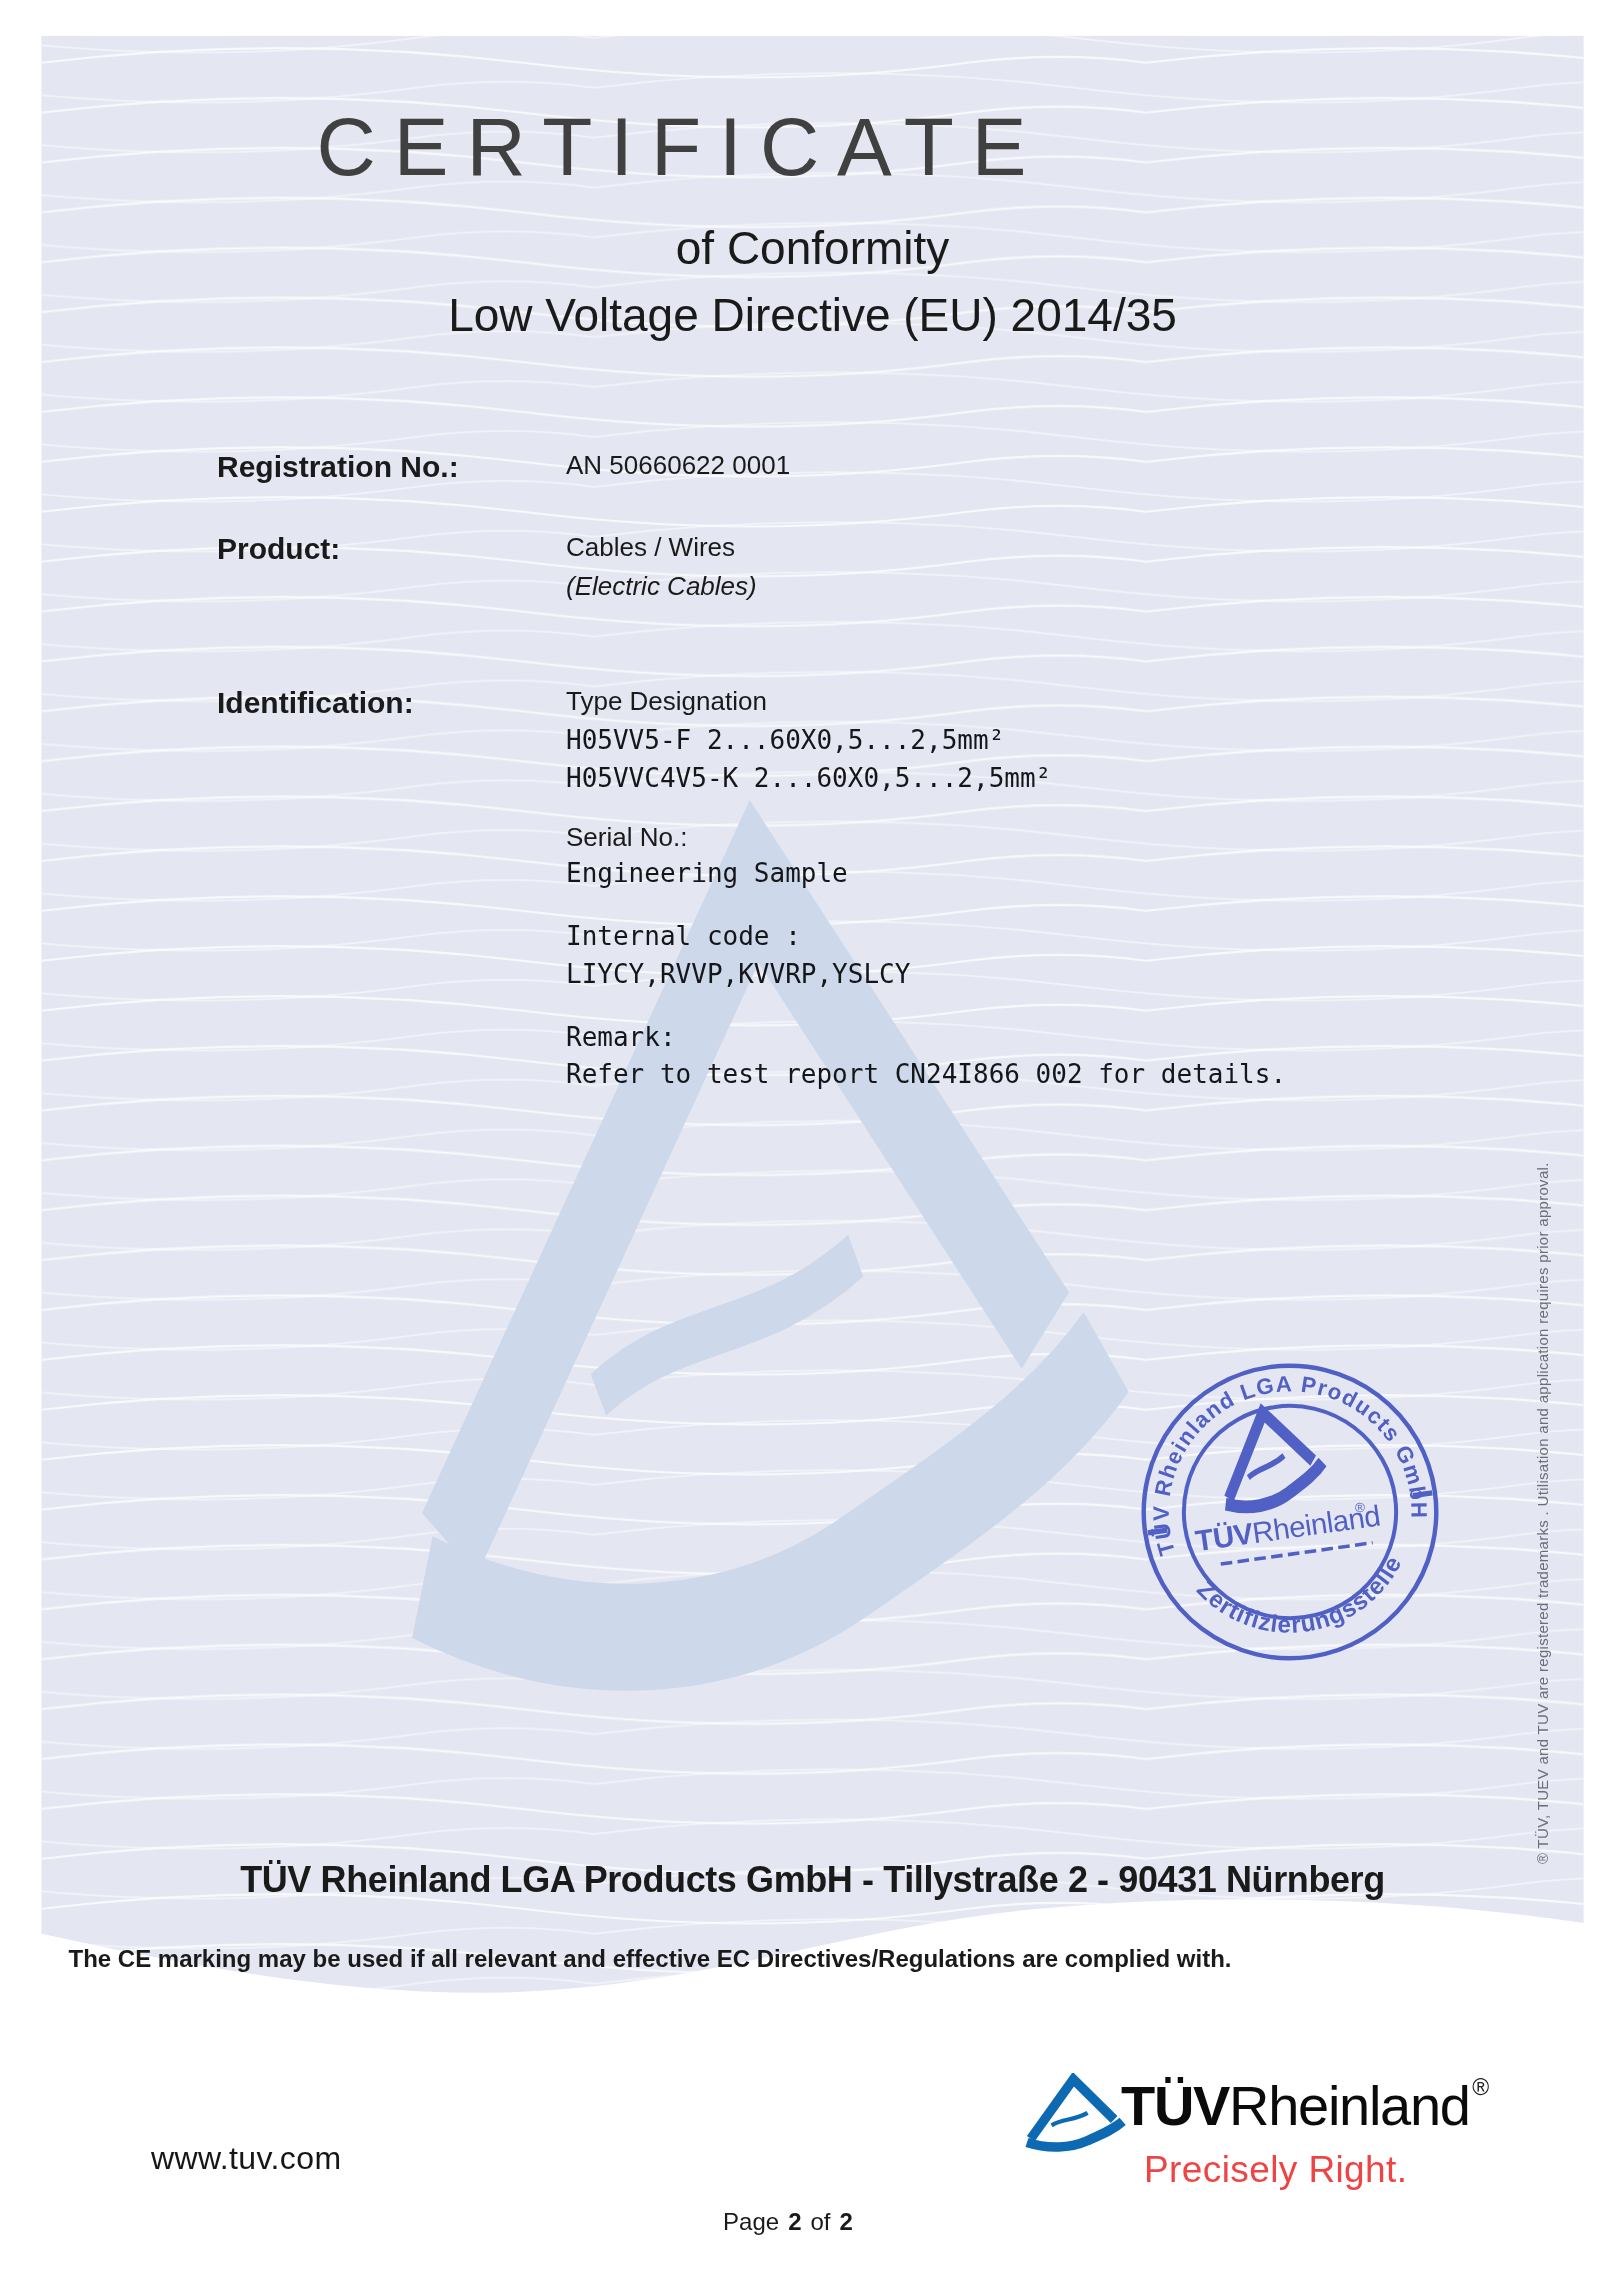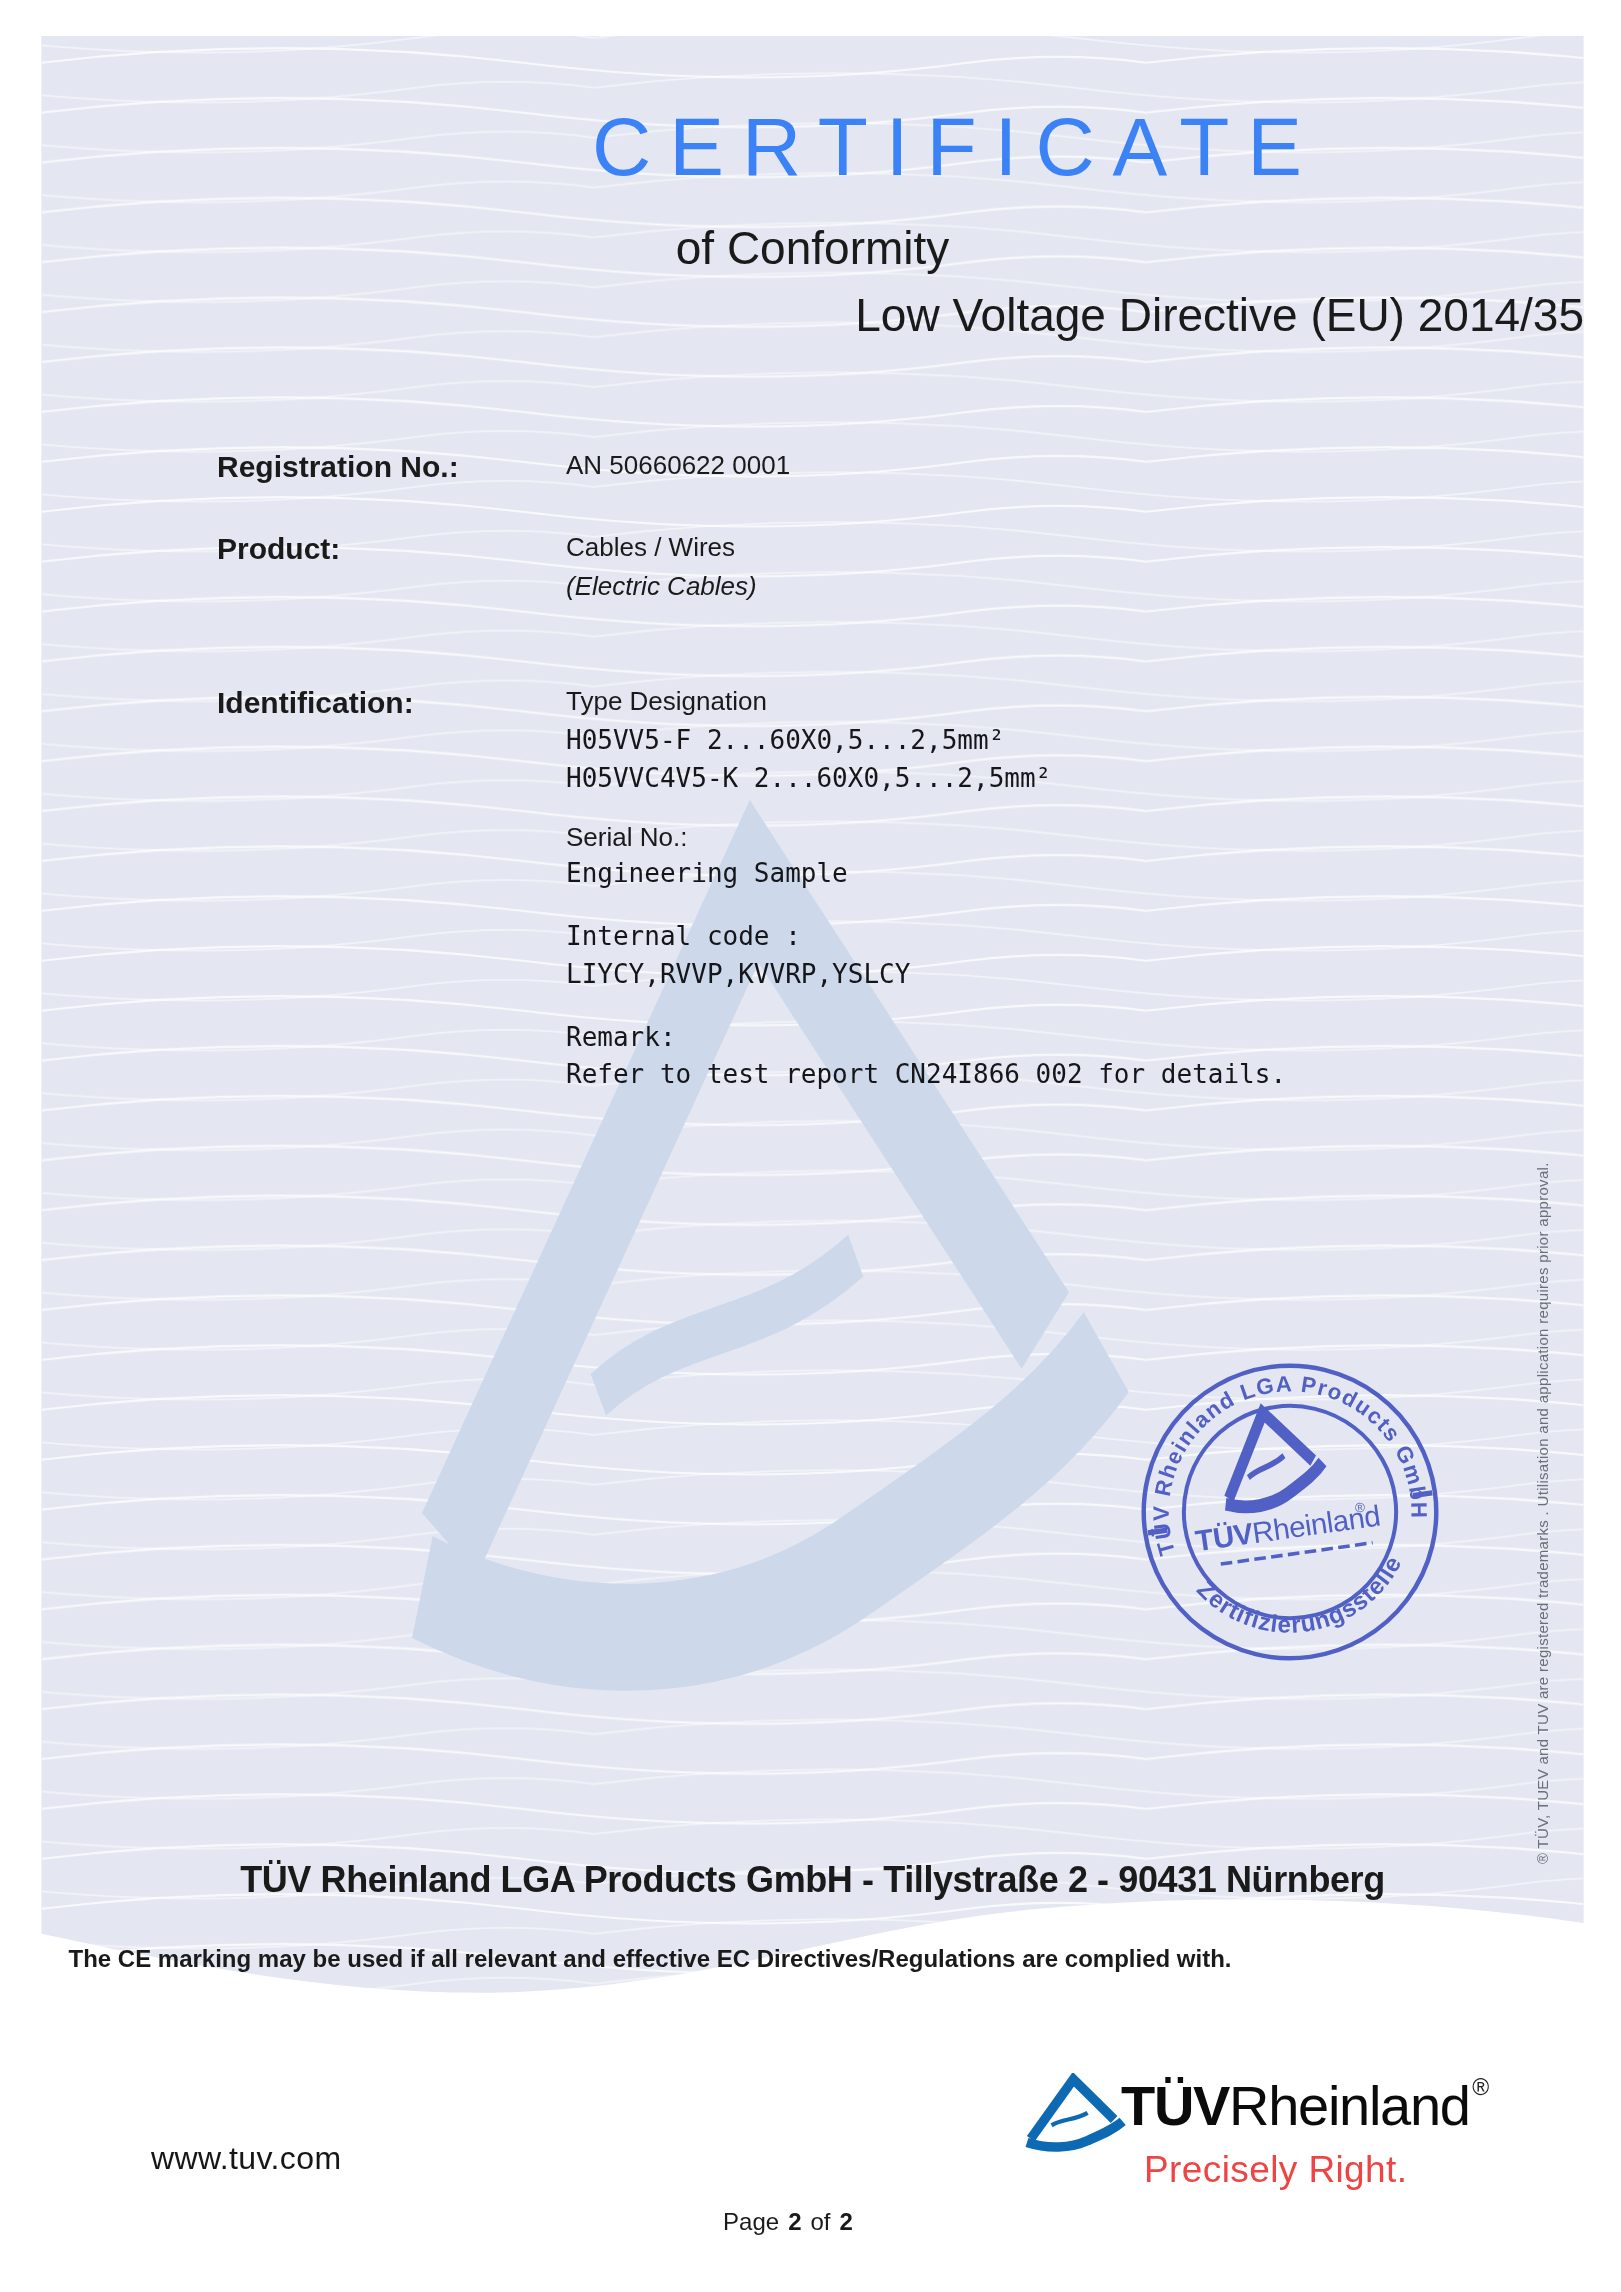--- a/index.html
+++ b/index.html
@@ -1,24 +1,24 @@
 <!DOCTYPE html>
 <html style="font-size:14.3px"><head>
 <meta charset="utf-8">
 <style>
   html,body{margin:0;padding:0;background:#ffffff;}
   #page{position:relative;width:1622px;height:2293px;background:#ffffff;overflow:hidden;
         font-family:"Liberation Sans",sans-serif;color:#1a1a1a;}
   .abs{position:absolute;}
   svg text{font-family:"Liberation Sans",sans-serif;}
 
-  .title-main{left:41px;top:100px;width:1279px;text-align:right;
-    font-size:82px;font-weight:400;letter-spacing:18px;color:#3b82f6;white-space:nowrap;}
+  .title-main{left:41px;top:100px;width:1279px;text-align:center;
+    font-size:82px;font-weight:400;letter-spacing:18px;color:#404040;white-space:nowrap;}
   .title-sub1{left:41px;top:221px;width:1543px;text-align:center;font-size:46px;color:#1a1a1a;}
-  .title-sub2{left:41px;top:288px;width:1543px;text-align:right;font-size:46px;color:#1a1a1a;}
+  .title-sub2{left:41px;top:288px;width:1543px;text-align:center;font-size:46px;color:#1a1a1a;}
 
   .lbl{left:217px;font-size:30px;font-weight:bold;white-space:nowrap;}
   .val{left:566px;font-size:26px;white-space:nowrap;}
   .val.it{font-style:italic;}
   .mono{left:566px;font-family:"DejaVu Sans Mono",monospace;font-size:26px;white-space:nowrap;color:#15161a;}
 
   .company-line{left:41px;top:1859px;width:1543px;text-align:center;
     font-size:36px;font-weight:bold;letter-spacing:-0.4px;white-space:nowrap;}
   .ce-line{left:0;top:1945px;width:1300px;text-align:center;
     font-size:24px;font-weight:bold;white-space:nowrap;}

